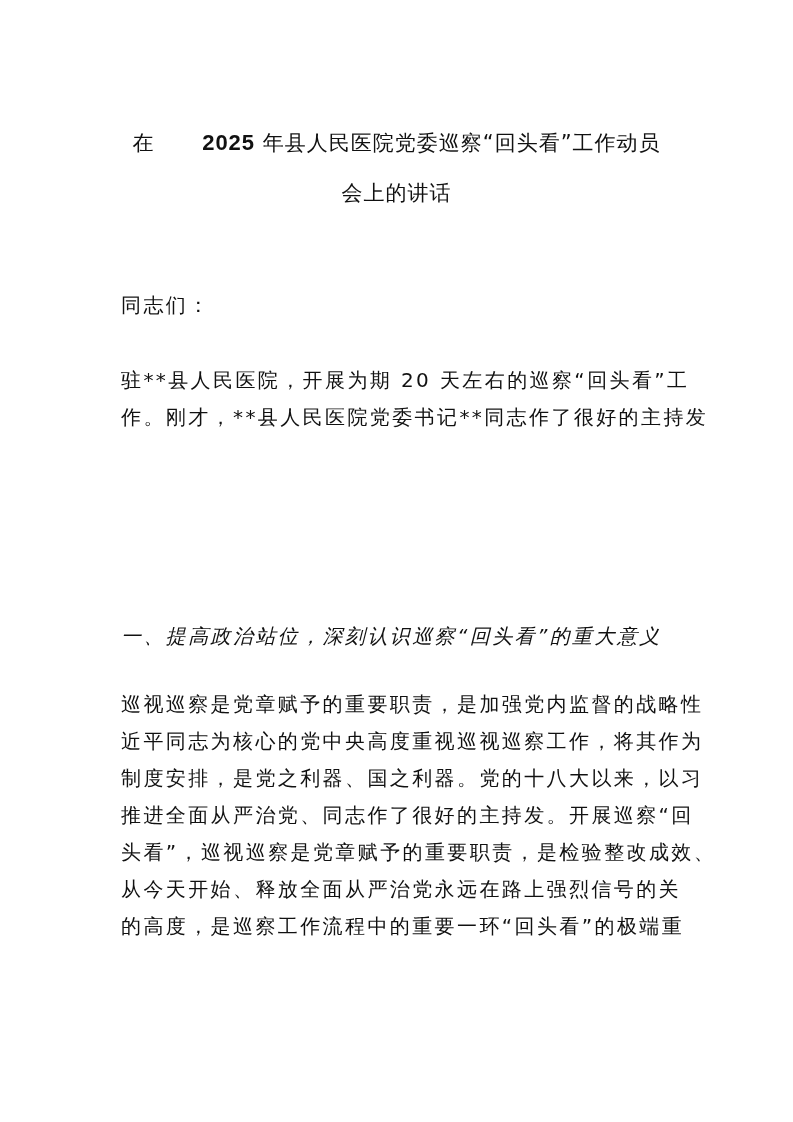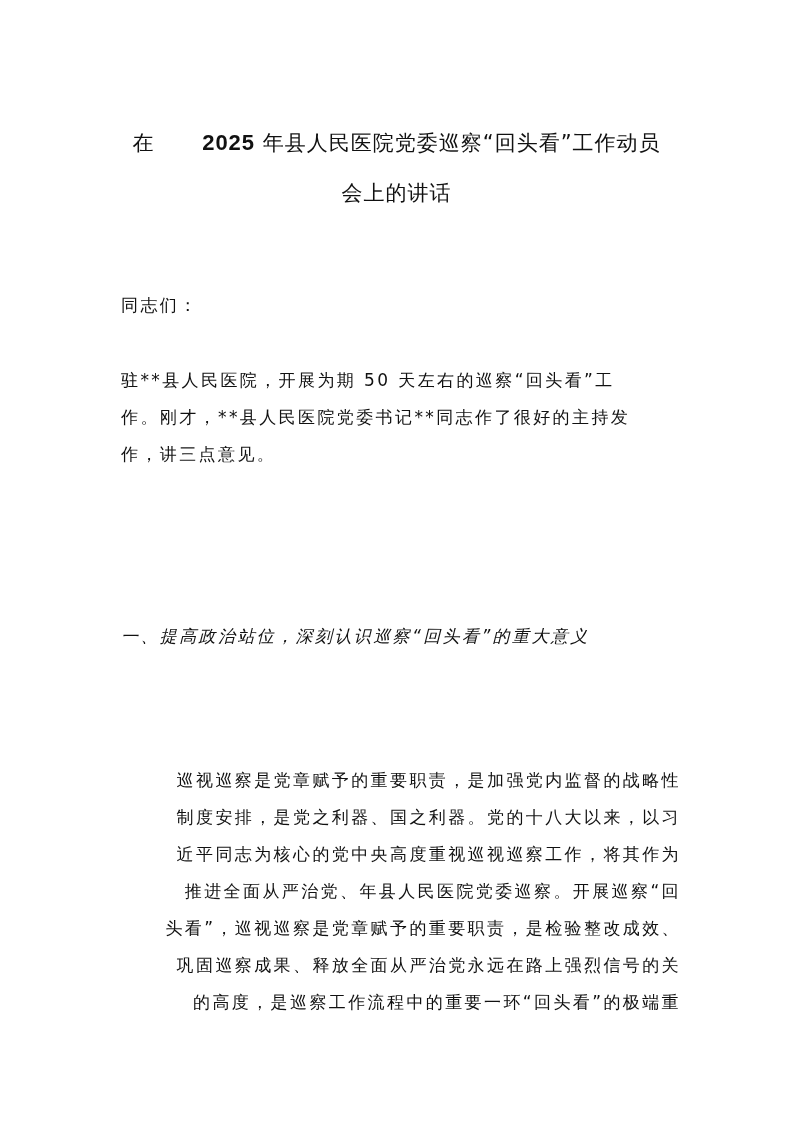--- a/index.html
+++ b/index.html
@@ -39,60 +39,59 @@
     .title b {
       font-family: "Liberation Sans", sans-serif;
       font-weight: bold;
       font-size: 22px;
       margin-left: 40px;
     }
     .body-block {
       position: absolute;
       left: 121px;
       width: 560px;
-      font-size: 17px;
+      font-size: 20px;
       line-height: 37px;
       letter-spacing: 2.4px;
     }
     .body-block .line {
       display: block;
       white-space: nowrap;
     }
     .salutation { top: 287px; }
     .para1 { top: 362px; }
     .heading1 { top: 618px; font-style: italic; }
-    .para2 { top: 762px; text-align: right; }
+    .para2 { top: 686px; text-align: right; }
   </style>
 </head>
 <body>
 
 <div class="page">
 
   <div class="title">
     <span class="line"><span>在 </span><b>2025</b><span> 年县人民医院党委巡察“回头看”工作动员</span></span>
     <span class="line">会上的讲话</span>
   </div>
 
   <div class="body-block salutation">
     <span class="line">同志们：</span>
   </div>
 
   <div class="body-block para1">
-    <span class="line">驻**县人民医院，开展为期 50 天左右的巡察“回头看”工</span>
+    <span class="line">驻**县人民医院，开展为期 20 天左右的巡察“回头看”工</span>
     <span class="line">作。刚才，**县人民医院党委书记**同志作了很好的主持发</span>
-    <span class="line">作，讲三点意见。</span>
   </div>
 
   <div class="body-block heading1">
     <span class="line">一、提高政治站位，深刻认识巡察“回头看”的重大意义</span>
   </div>
 
   <div class="body-block para2">
     <span class="line">巡视巡察是党章赋予的重要职责，是加强党内监督的战略性</span>
+    <span class="line">近平同志为核心的党中央高度重视巡视巡察工作，将其作为</span>
     <span class="line">制度安排，是党之利器、国之利器。党的十八大以来，以习</span>
-    <span class="line">近平同志为核心的党中央高度重视巡视巡察工作，将其作为</span>
-    <span class="line">推进全面从严治党、年县人民医院党委巡察。开展巡察“回</span>
+    <span class="line">推进全面从严治党、同志作了很好的主持发。开展巡察“回</span>
     <span class="line">头看”，巡视巡察是党章赋予的重要职责，是检验整改成效、</span>
-    <span class="line">巩固巡察成果、释放全面从严治党永远在路上强烈信号的关</span>
+    <span class="line">从今天开始、释放全面从严治党永远在路上强烈信号的关</span>
     <span class="line">的高度，是巡察工作流程中的重要一环“回头看”的极端重</span>
   </div>
 
 </div>
 
 </body></html>

